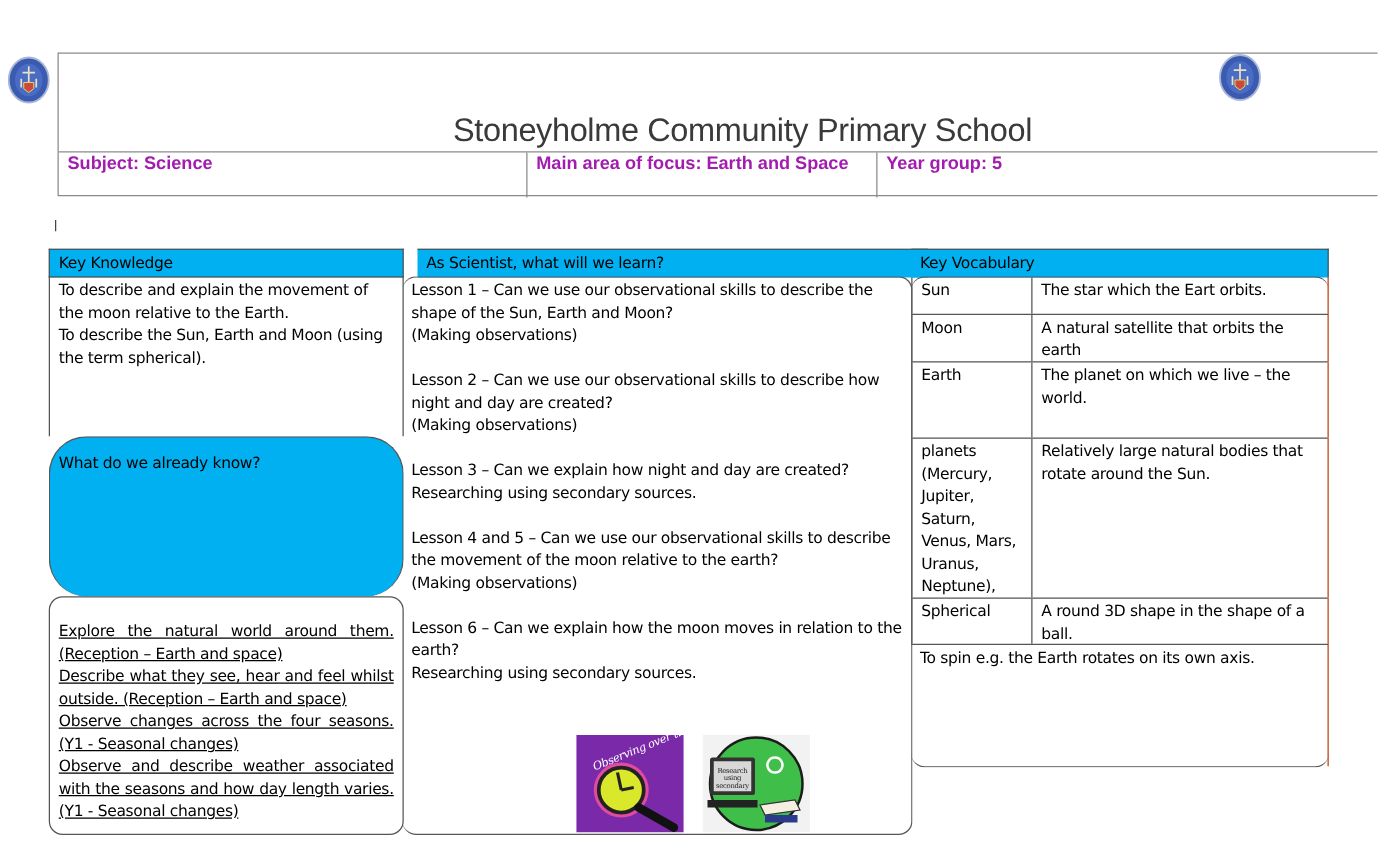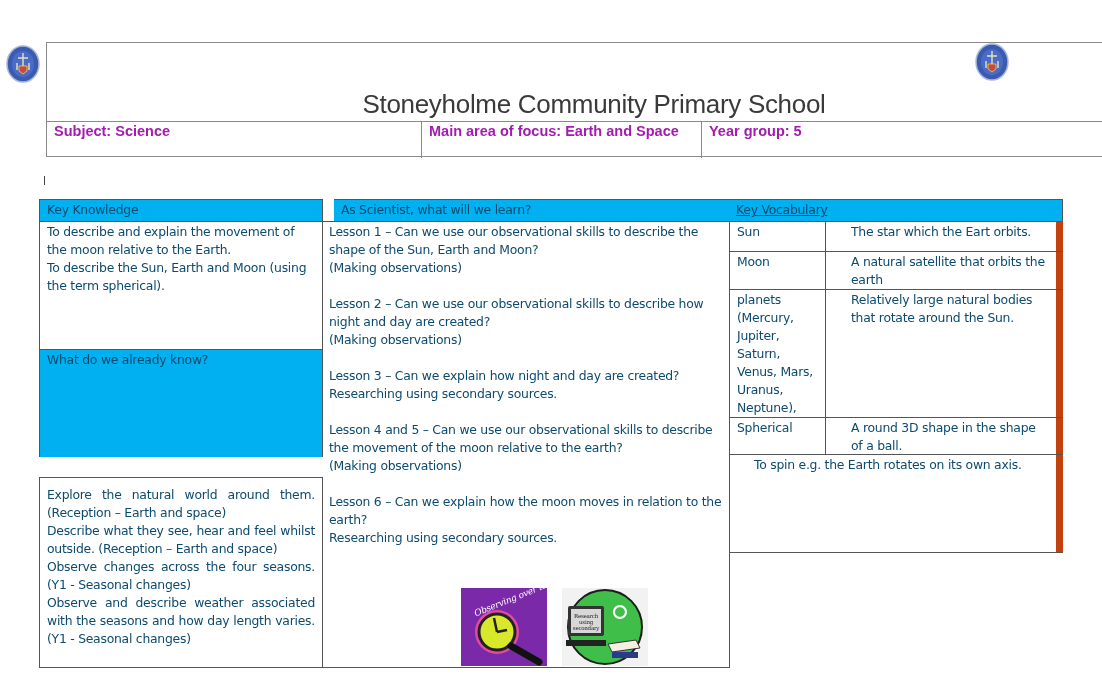--- a/index.html
+++ b/index.html
@@ -18,43 +18,43 @@
   .hc-year { flex:1; }
 
   .cursor-mark { position:absolute; left:44px; top:176px; width:1px; height:9px; background:#444; }
 
   
   .grid { position:absolute; left:39px; top:199px; width:1024px; height:469px; }
   .col { position:absolute; box-sizing:border-box; }
   .bl { border-left:1px solid #555; }
   .br { border-right:1px solid #555; }
   .bt { border-top:1px solid #555; }
-  .bb { border-bottom:1px solid #555; }
+  .bb { border-bottom:1px solid #555;border-radius:11px; }
   .blue { background:#00b0f0; }
-  .txt { font-family:"DejaVu Sans", sans-serif; font-size:12.4px; line-height:18px; color:#0c4a6e; letter-spacing:-0.25px; }
+  .txt { font-family:"DejaVu Sans", sans-serif; font-size:12.4px; line-height:18px; color:#000000; letter-spacing:-0.25px; }
   .hdr { padding:1px 7px; height:22px; box-sizing:border-box; }
 
   .kk-head { left:0; top:0; width:284px; height:23px; }
   .kk-body { left:0; top:22px; width:284px; height:128px; padding:1px 7px; }
-  .wk-head { left:0; top:150px; width:284px; height:108px; padding:1px 7px; }
-  .wk-body { left:0; top:278px; width:284px; height:191px; padding:8px 7px; text-align:justify; }
+  .wk-head { left:0; top:150px; width:284px; height:128px; padding:11px 7px;border-radius:30px; }
+  .wk-body { left:0; top:278px; width:284px; height:191px; padding:18px 7px; text-align:justify;text-decoration:underline; }
   .wk-body .para { text-align-last:left; }
 
   .sc-head { left:283px; top:0; width:408px; height:23px;margin-left:12px; }
   .sc-body { left:283px; top:22px; width:408px; height:447px; padding:1px 7px; }
   .lesson { margin-bottom:18px; }
   .imgs { position:absolute; left:139px; top:366px; display:flex; gap:15px; }
   .img-obs, .img-res { width:86px; height:78px; }
 
-  .kv-head { left:690px; top:0; width:334px; height:23px;text-decoration:underline; }
+  .kv-head { left:690px; top:0; width:334px; height:23px; }
   .kv-table { position:absolute; left:690px; top:22px; width:334px; }
   .kv-row { display:flex; border-top:1px solid #555; box-sizing:border-box; }
   .kv-row:first-child { border-top:none; }
   .kv-term { width:97px; box-sizing:border-box; border-left:1px solid #555; border-right:1px solid #555; padding:1px 7px; }
-  .kv-def { flex:1; box-sizing:border-box; border-right:7px solid #c2410c; padding:1px 7px;margin-left:18px; }
+  .kv-def { flex:1; box-sizing:border-box; border-right:1px solid #c2410c; padding:1px 7px; }
 </style>
 </head>
 <body>
 
 <svg class="logo logo-left" viewBox="0 0 34 40">
   <ellipse cx="17" cy="20" rx="16" ry="18" fill="#3a5bb0" stroke="#a8b6d8" stroke-width="1.5"></ellipse>
   <ellipse cx="17" cy="20" rx="11" ry="13" fill="#4a6cc4"></ellipse>
   <path d="M17 9 L17 29 M12 14 L22 14 M11 19 L11 26 M23 19 L23 26" stroke="#e8e2c0" stroke-width="1.4"></path>
   <path d="M13 22 L21 22 L21 27 L17 30 L13 27 Z" fill="#c94a3a" stroke="#e8d070" stroke-width="0.8"></path>
 </svg>
@@ -144,20 +144,24 @@
   <div class="col blue br bt hdr txt kv-head">Key Vocabulary</div>
   <div class="kv-table txt bt bb">
     <div class="kv-row" style="height:29px">
       <div class="kv-term">Sun</div>
       <div class="kv-def">The star which the Eart orbits.</div>
     </div>
     <div class="kv-row" style="height:38px">
       <div class="kv-term">Moon</div>
       <div class="kv-def">A natural satellite that orbits the earth</div>
     </div>
+    <div class="kv-row" style="height:61px">
+      <div class="kv-term">Earth</div>
+      <div class="kv-def">The planet on which we live – the world.</div>
+    </div>
     <div class="kv-row" style="height:128px">
       <div class="kv-term">planets (Mercury, Jupiter, Saturn, Venus, Mars, Uranus, Neptune),</div>
       <div class="kv-def">Relatively large natural bodies that rotate around the Sun.</div>
     </div>
     <div class="kv-row" style="height:37px">
       <div class="kv-term">Spherical</div>
       <div class="kv-def">A round 3D shape in the shape of a ball.</div>
     </div>
     <div class="kv-row" style="height:98px">
       <div class="kv-def">To spin e.g. the Earth rotates on its own axis.</div>

